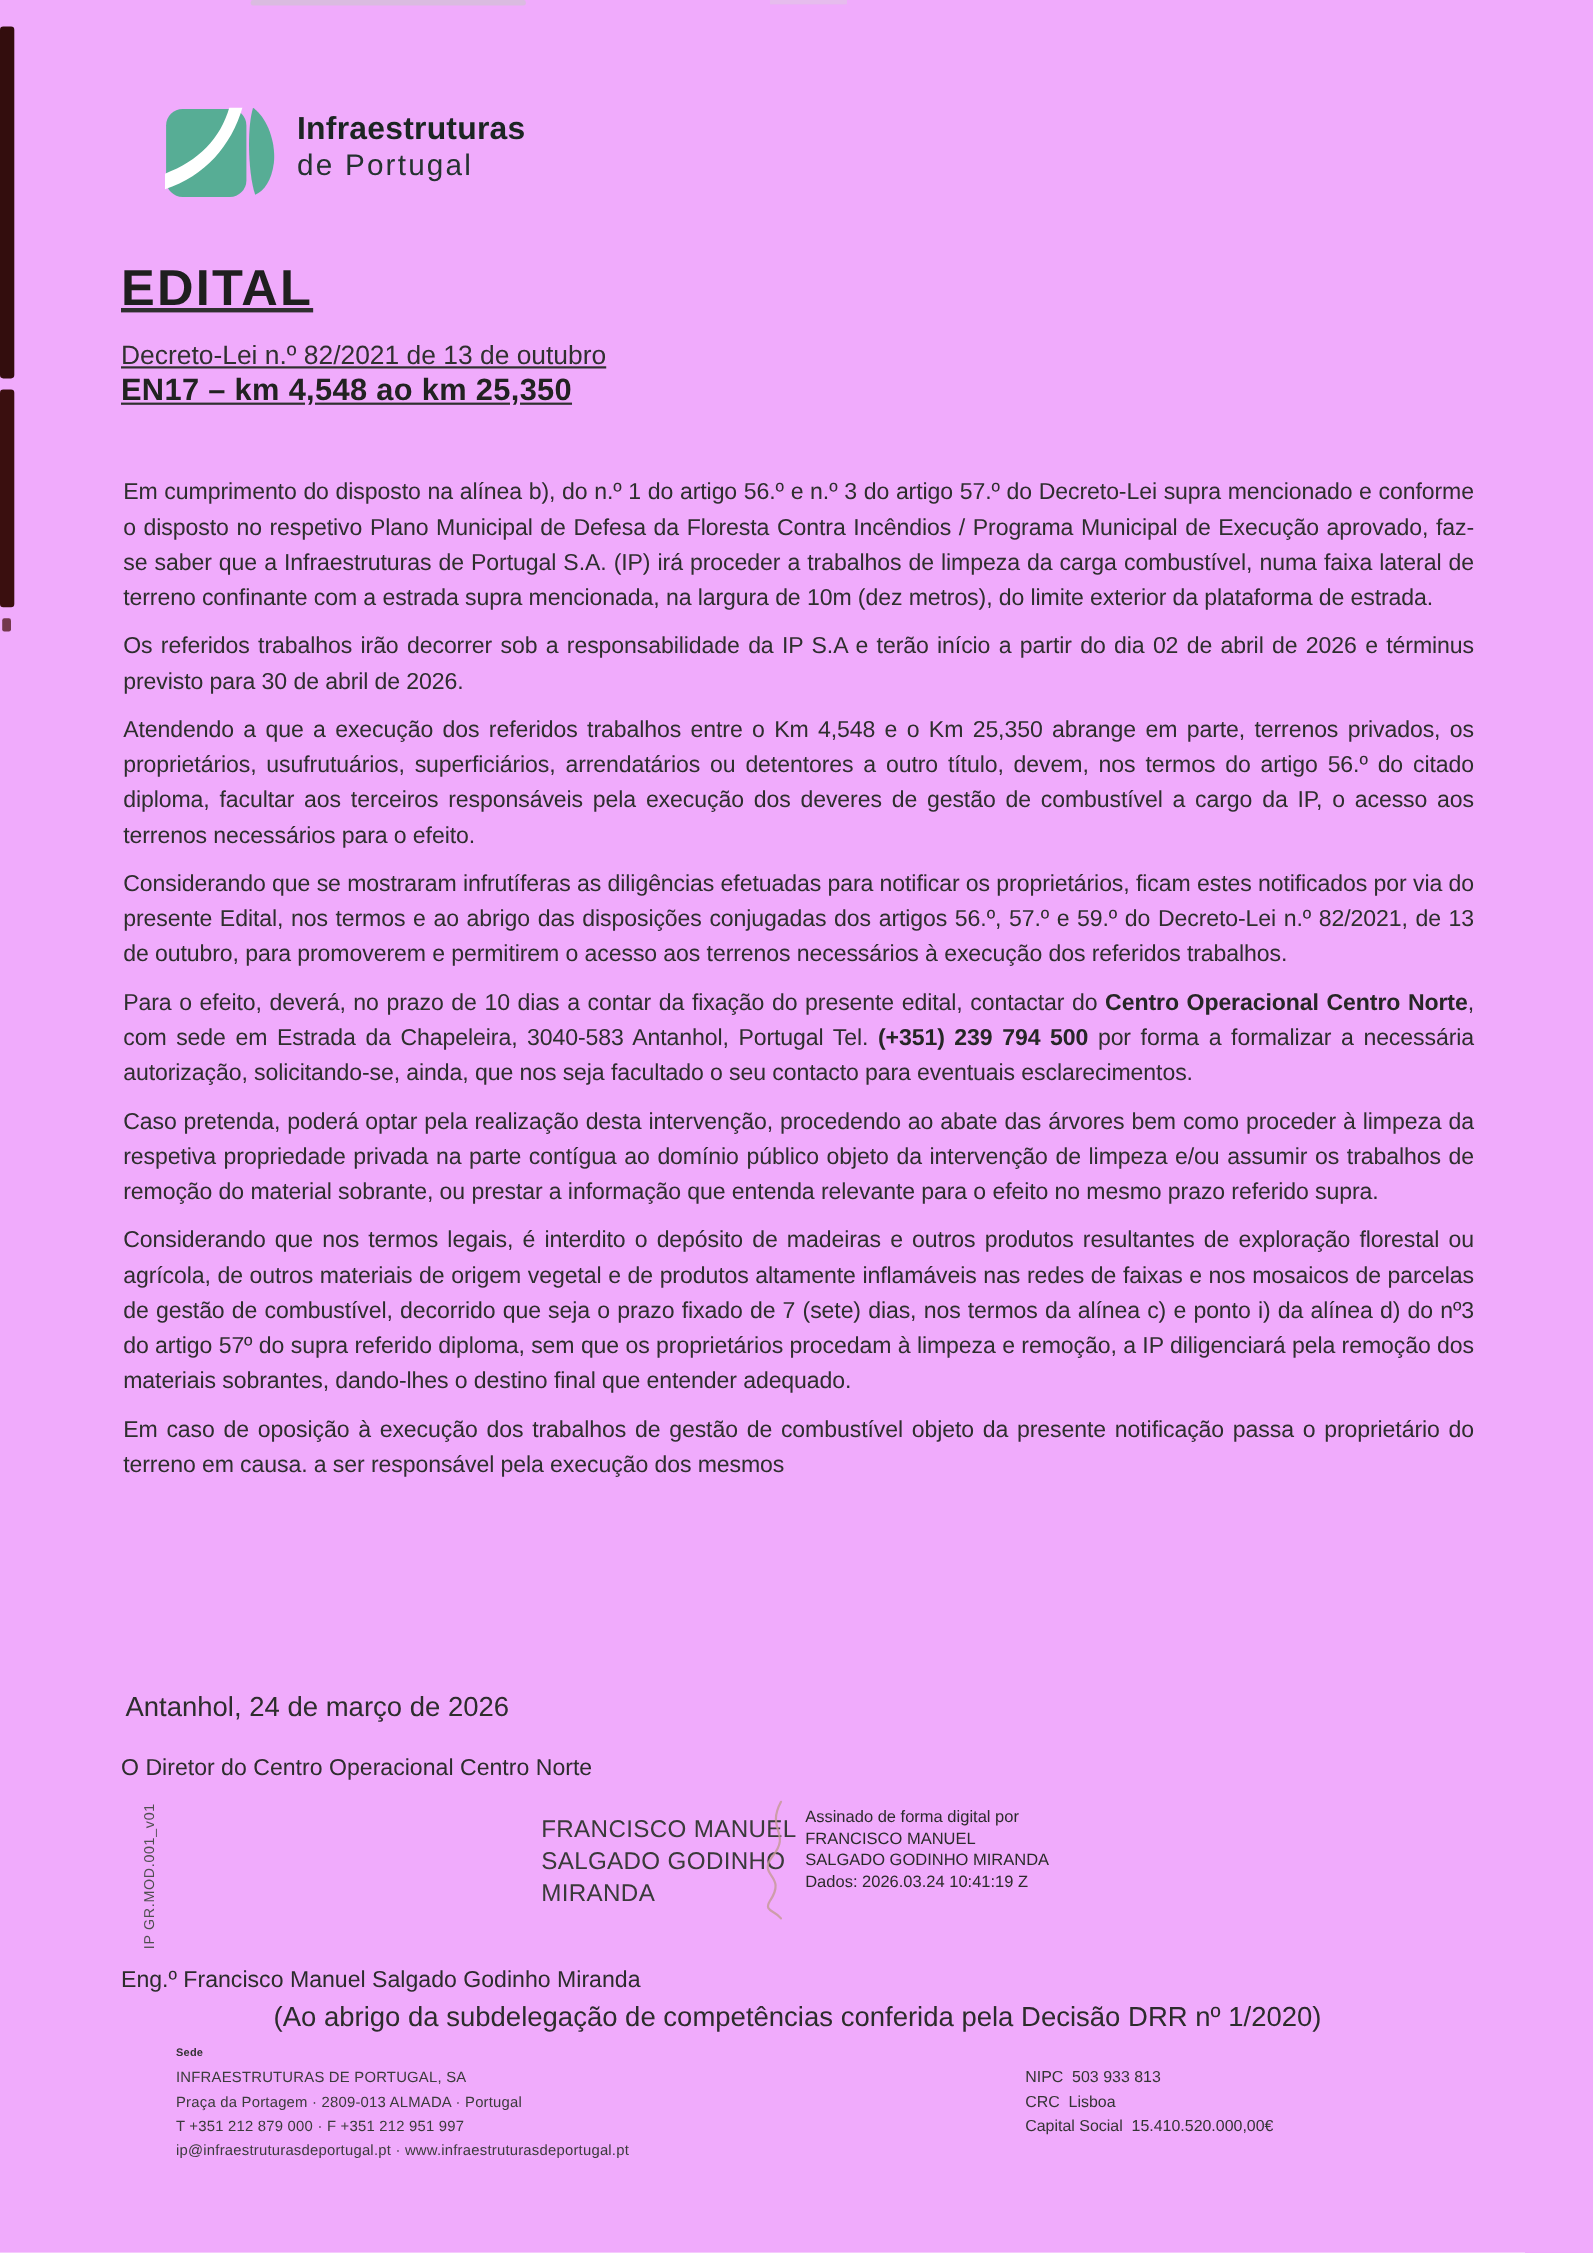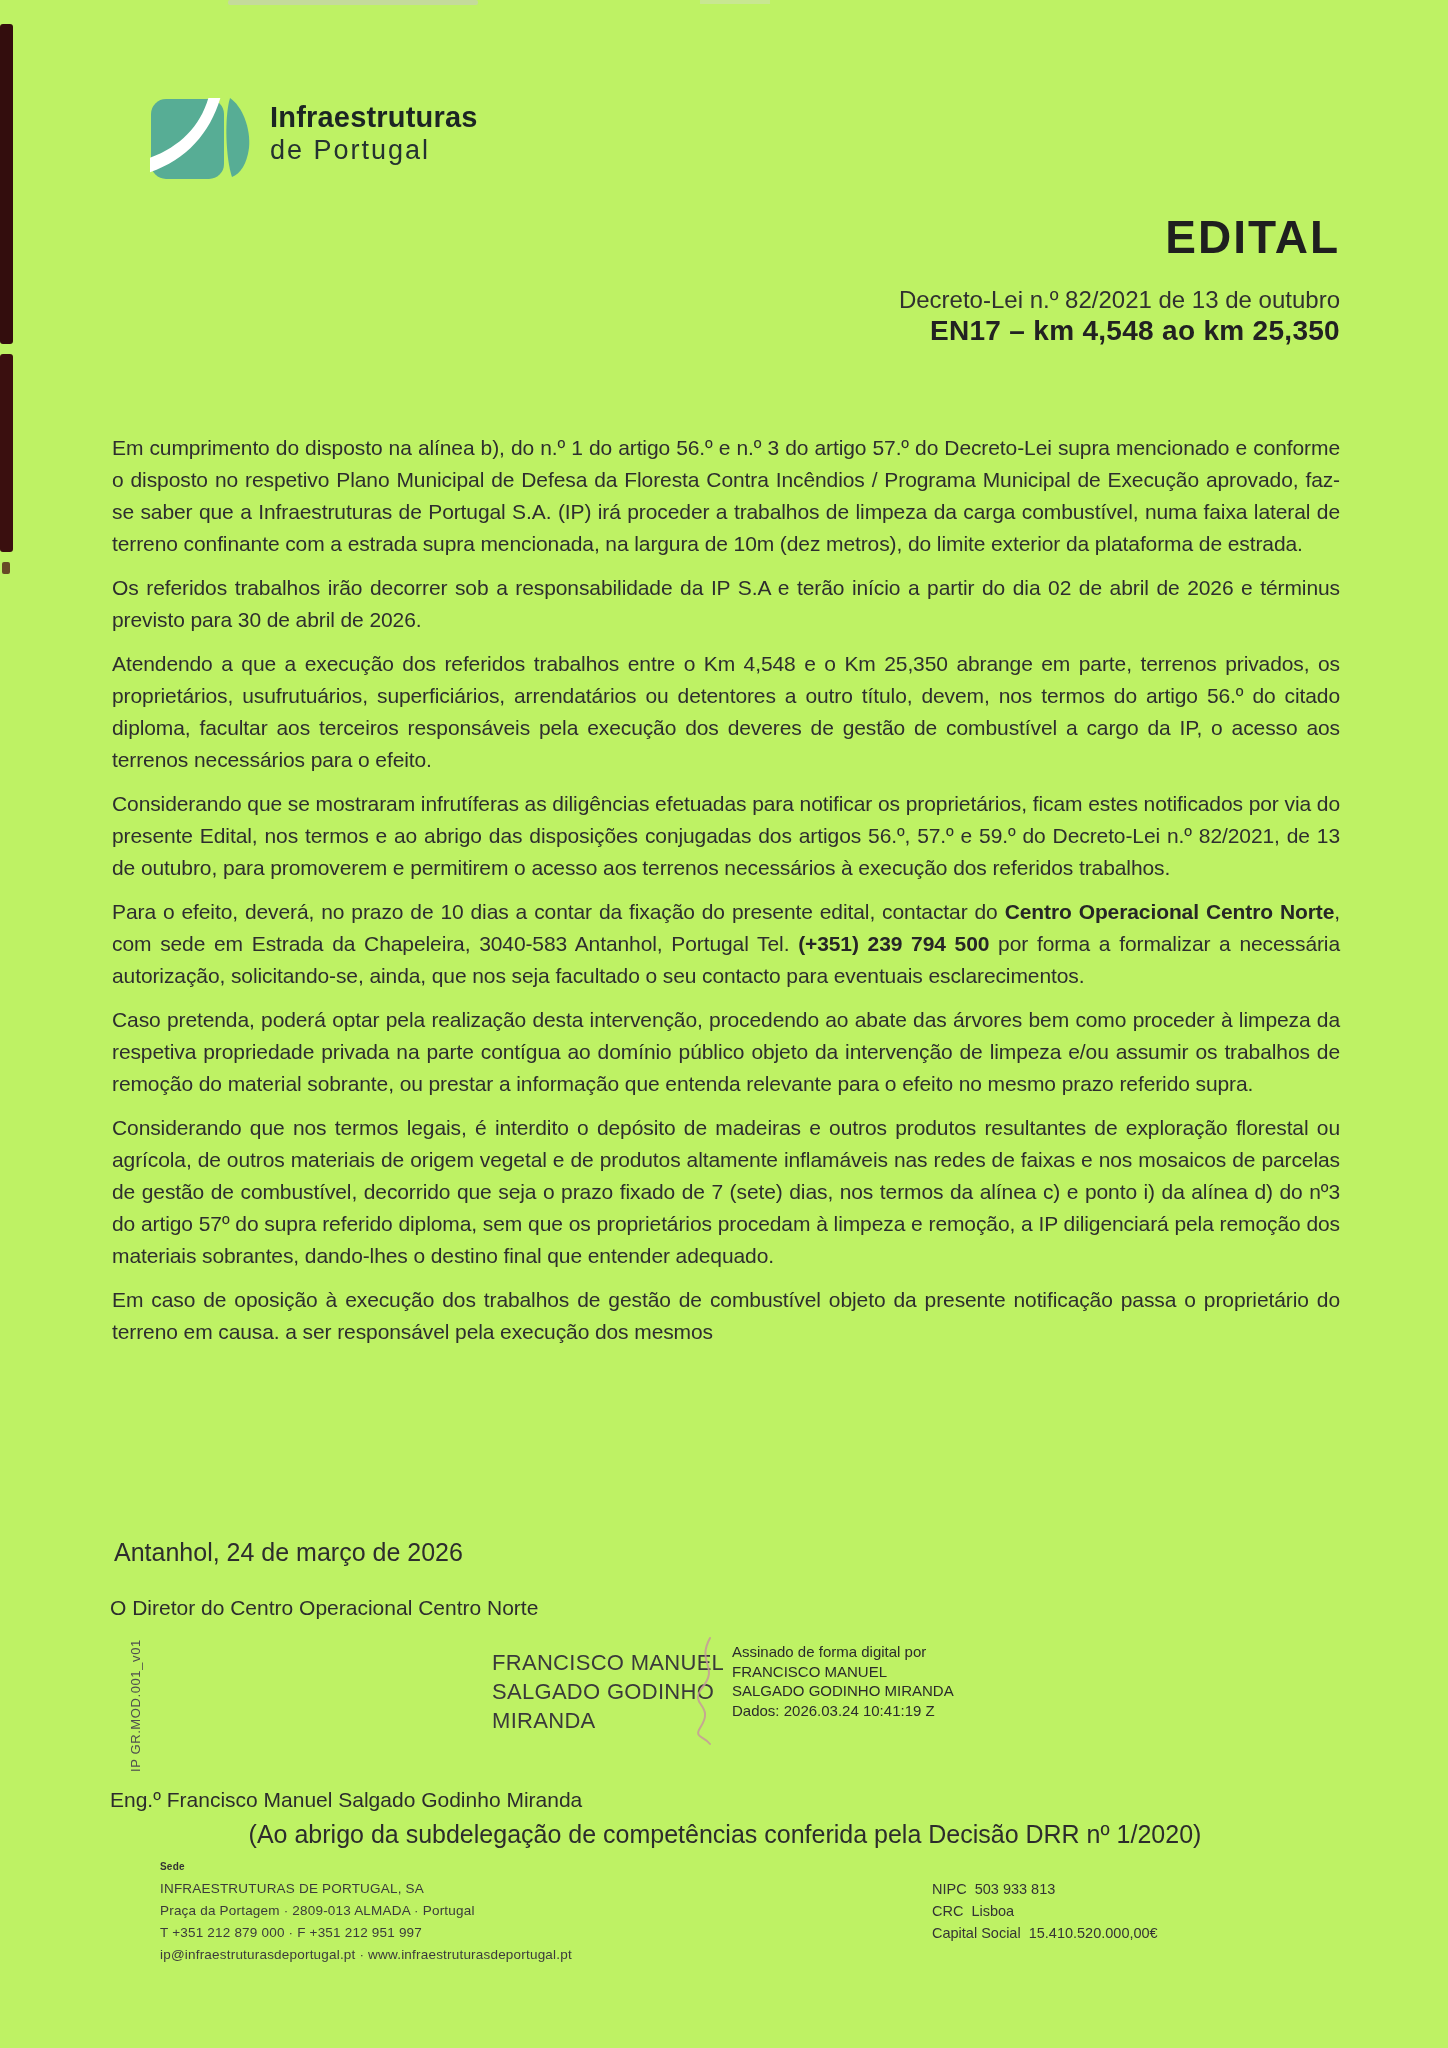--- a/index.html
+++ b/index.html
@@ -1,35 +1,35 @@
 <!DOCTYPE html>
 <html><head>
 <meta charset="utf-8">
 <style>
   html,body{margin:0;padding:0;background:#ffffff;}
   .page{
-    position:relative;width:1448px;height:2048px;background:#bef264;overflow:hidden;
+    position:relative;width:1448px;height:2048px;background:#f0abfc;overflow:hidden;
     font-family:"Liberation Sans","DejaVu Sans",sans-serif;color:#2f2f2f;
   }
   
   .edge-a{position:absolute;left:0;top:24px;width:13px;height:320px;background:#330d0d;border-radius:3px;}
   .edge-b{position:absolute;left:0;top:354px;width:13px;height:198px;background:#3a0f0f;border-radius:3px;}
   .edge-c{position:absolute;left:2px;top:562px;width:8px;height:12px;background:#4a1212;opacity:.75;border-radius:2px;}
   .top-smudge{position:absolute;left:228px;top:0;width:250px;height:5px;background:#c9c9c9;opacity:.55;border-radius:2px;}
   .top-smudge2{position:absolute;left:700px;top:0;width:70px;height:4px;background:#d6d6d6;opacity:.4;}
 
   
   .brand{position:absolute;left:150px;top:98px;display:flex;align-items:flex-start;}
   .brand svg{display:block;}
   .brand-text{margin-left:16px;padding-top:2px;}
   .brand-l1{font-size:29px;font-weight:bold;color:#1c2523;letter-spacing:.2px;line-height:34px;}
   .brand-l2{font-size:27px;color:#243230;letter-spacing:2px;line-height:32px;}
 
   
-  .titles{position:absolute;left:110px;top:212px;width:1230px;text-align:right;}
+  .titles{position:absolute;left:110px;top:236px;width:1230px;text-align:left;text-decoration:underline;}
   .titles h1{margin:0;font-size:46px;font-weight:bold;letter-spacing:2px;color:#1f1f1f;line-height:50px;}
   .sub{font-size:24px;color:#303030;line-height:31px;}
   .sub.first{margin-top:22px;}
   .road{font-size:28px;font-weight:bold;color:#222;letter-spacing:.3px;}
 
   
   .body{position:absolute;left:112px;top:432px;width:1228px;font-size:21px;line-height:32px;
         text-align:justify;color:#2e2e2e;letter-spacing:-.1px;}
   .body p{margin:0 0 12px 0;}
   .body b{font-weight:bold;color:#262626;}

